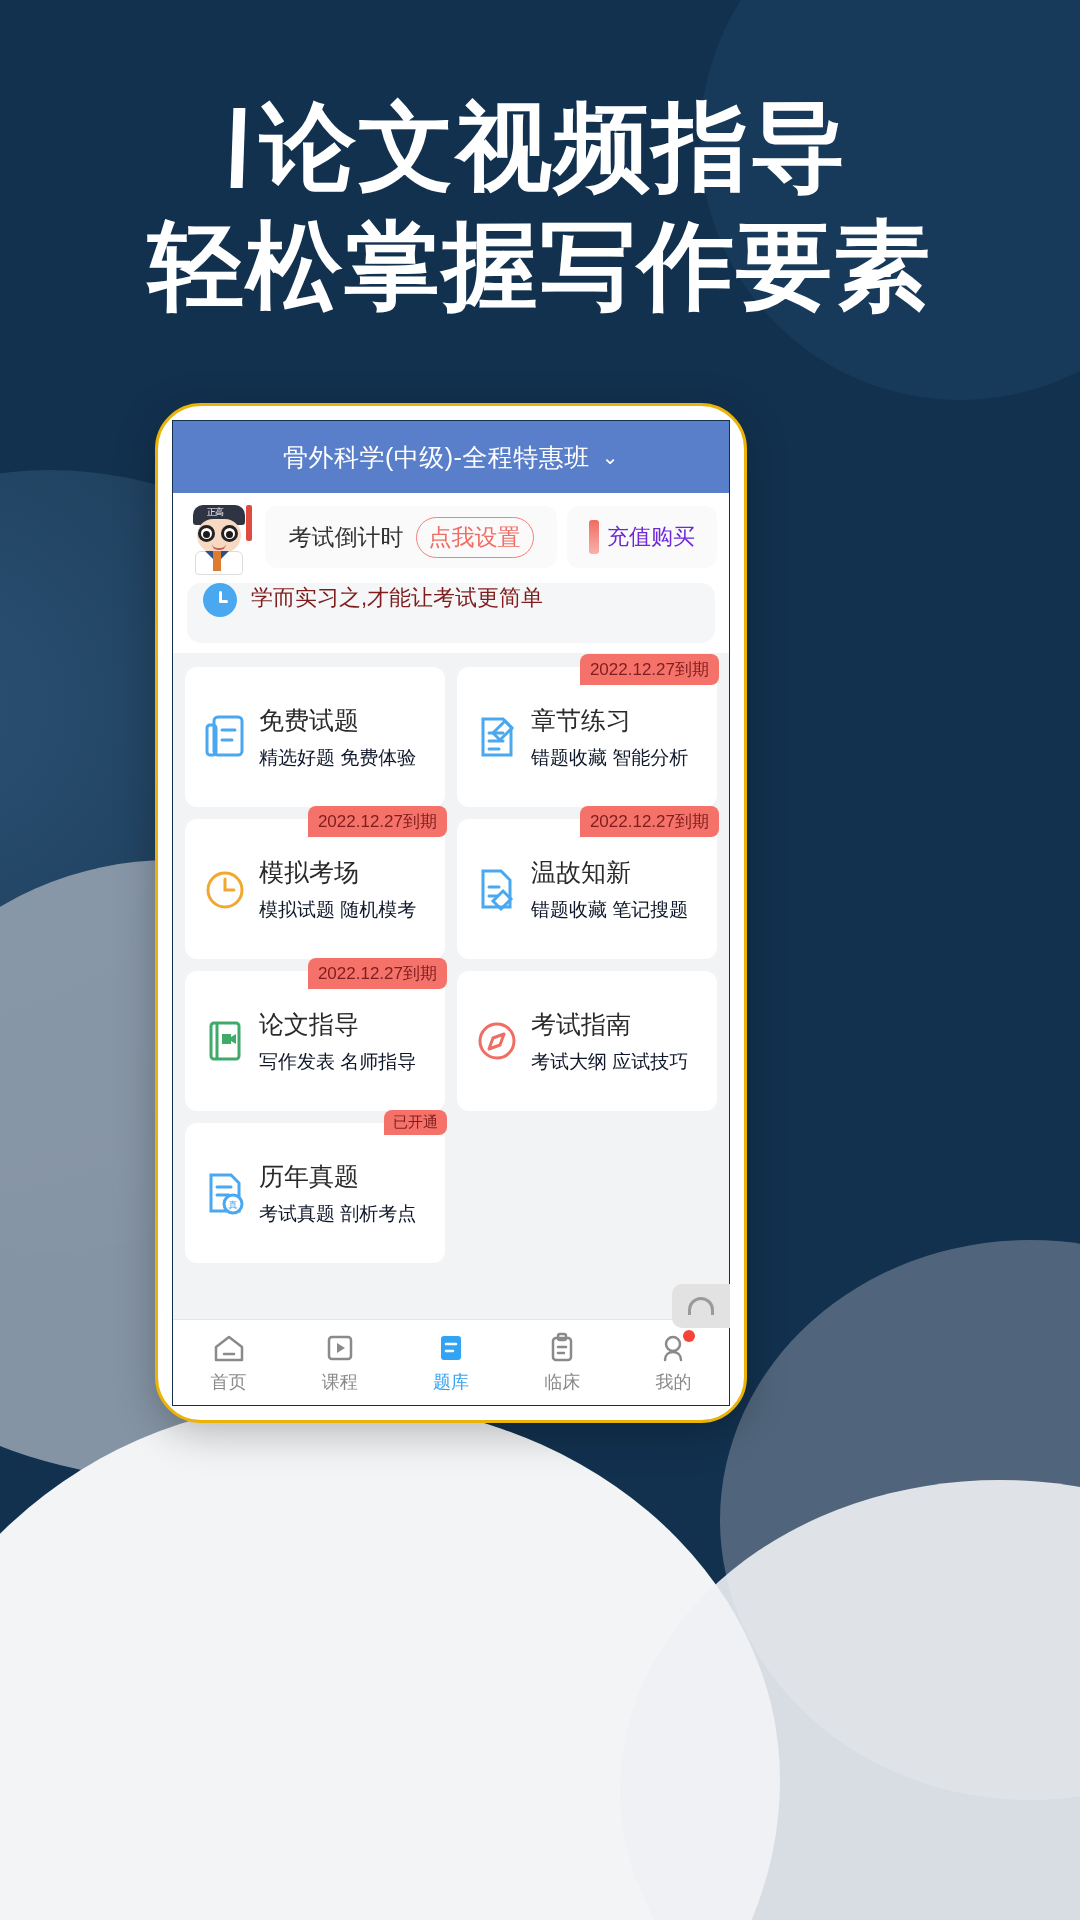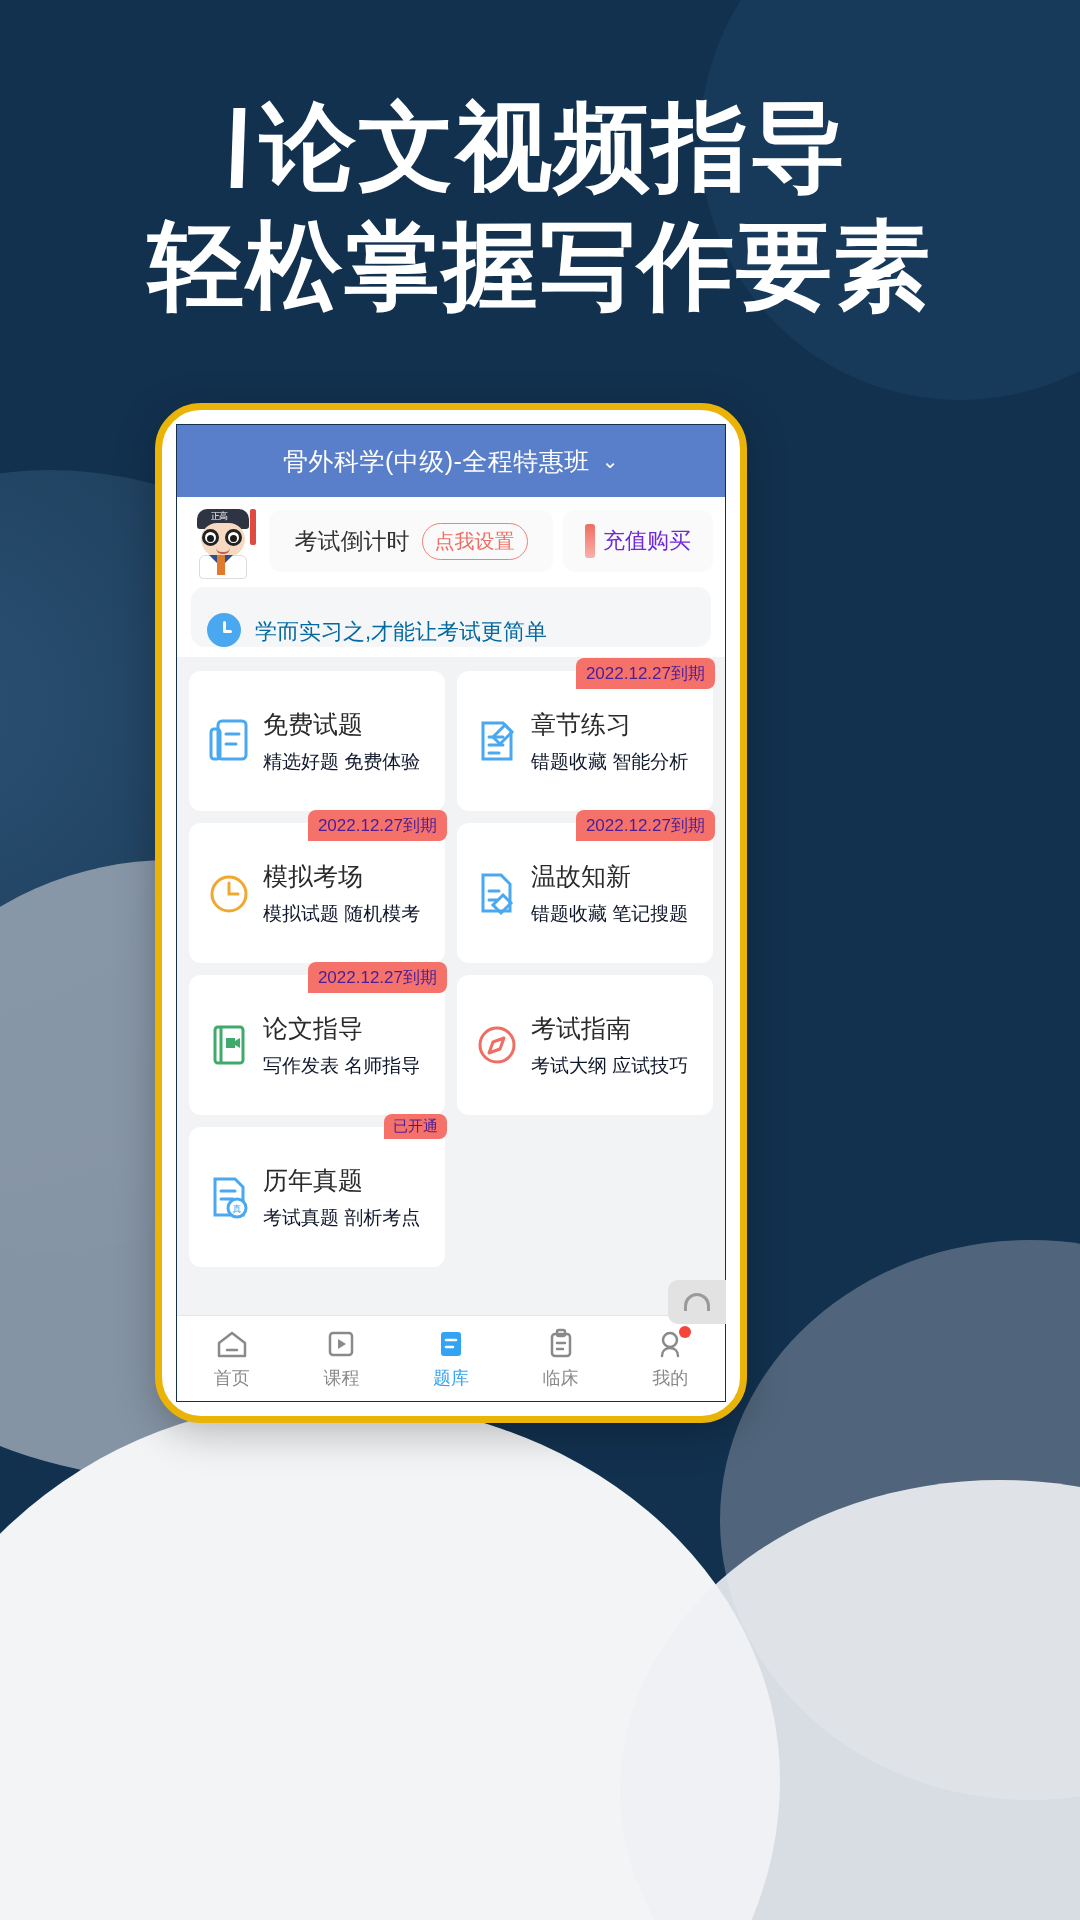--- a/index.html
+++ b/index.html
@@ -65,21 +65,21 @@
   .headline .line2 {
     font-size:96px; line-height:1.1; margin-top:14px;
     font-family:"DejaVu Sans","Liberation Sans",sans-serif;
   }
 
   
   .phone {
     position:absolute; left:155px; top:403px;
     width:592px; height:1020px;
     background:#ffffff;
-    border:7px solid #eab308;
+    border:3px solid #eab308;
     border-radius:46px;
     z-index:6;
     box-shadow:0 10px 40px rgba(0,0,0,.25);
     padding:14px;
     display:flex; flex-direction:column;
   }
   .screen {
     flex:1; display:flex; flex-direction:column;
     border:1px solid #13314e;
     background:#fff;
@@ -116,35 +116,35 @@
   .avatar .collar { position:absolute; left:22px; top:50px; width:24px; height:12px; background:#2d4f8a; clip-path:polygon(0 0,100% 0,50% 100%); }
   .avatar .pen { position:absolute; left:63px; top:4px; width:6px; height:36px; background:#e04a3f; border-radius:2px; }
 
   .count-box {
     flex:1; height:62px; background:#fafafa; border-radius:12px;
     display:flex; align-items:center; justify-content:center; gap:12px;
     font-size:23px; color:#333;
   }
   .pill-set {
     border:1px solid #f0827a; color:#ef6d63; border-radius:999px;
-    padding:4px 12px; font-size:20px;
+    padding:4px 12px; font-size:23px;
   }
   .buy-box {
     width:150px; height:62px; background:#fafafa; border-radius:12px;
     display:flex; align-items:center; justify-content:center; gap:8px;
     font-size:22px; color:#6d28d9; flex-shrink:0;
   }
   .buy-icon { width:10px; height:34px; background:linear-gradient(#ef6d63,#f9b0ab); border-radius:3px; }
 
   
   .notice-wrap { padding:0 14px 10px; background:#fff; flex-shrink:0; }
   .notice {
     background:#f5f6f7; border-radius:14px; height:60px;
-    display:flex; align-items:flex-end; gap:14px; padding:0 16px;
-    font-size:22px; color:#0369a1;
+    display:flex; align-items:flex-start; gap:14px; padding:0 16px;
+    font-size:22px; color:#7f1d1d;
   }
   .clock-ic {
     width:34px; height:34px; border-radius:50%; background:#4aa8f0;
     position:relative; flex-shrink:0;
   }
   .clock-ic::before { content:""; position:absolute; left:16px; top:8px; width:3px; height:11px; background:#fff; border-radius:2px; }
   .clock-ic::after  { content:""; position:absolute; left:16px; top:17px; width:9px; height:3px; background:#fff; border-radius:2px; }
 
   
   .grid-area { flex:1; background:#f2f3f5; padding:14px 12px; overflow:hidden; }
@@ -153,21 +153,21 @@
     background:#fff; border-radius:12px; height:140px;
     position:relative; display:flex; align-items:center; gap:12px;
     padding:0 10px 0 18px;
   }
   .card .ic { width:44px; height:48px; flex-shrink:0; position:relative; }
   .card .txt { display:flex; flex-direction:column; gap:8px; }
   .card .t { font-size:25px; color:#2a2a2a; }
   .card .s { font-size:19px; color:#0f172a; }
   .badge {
     position:absolute; right:-2px; top:-13px;
-    background:#f5726a; color:#4c1d95; font-size:17px;
+    background:#f5726a; color:#7f1d1d; font-size:17px;
     padding:4px 10px; border-radius:8px 8px 8px 0;
     white-space:nowrap;
   }
   .badge.small { font-size:15px; padding:3px 9px; }
 
   
   .ic svg { width:100%; height:100%; display:block; }
 
   
   .tabbar {

